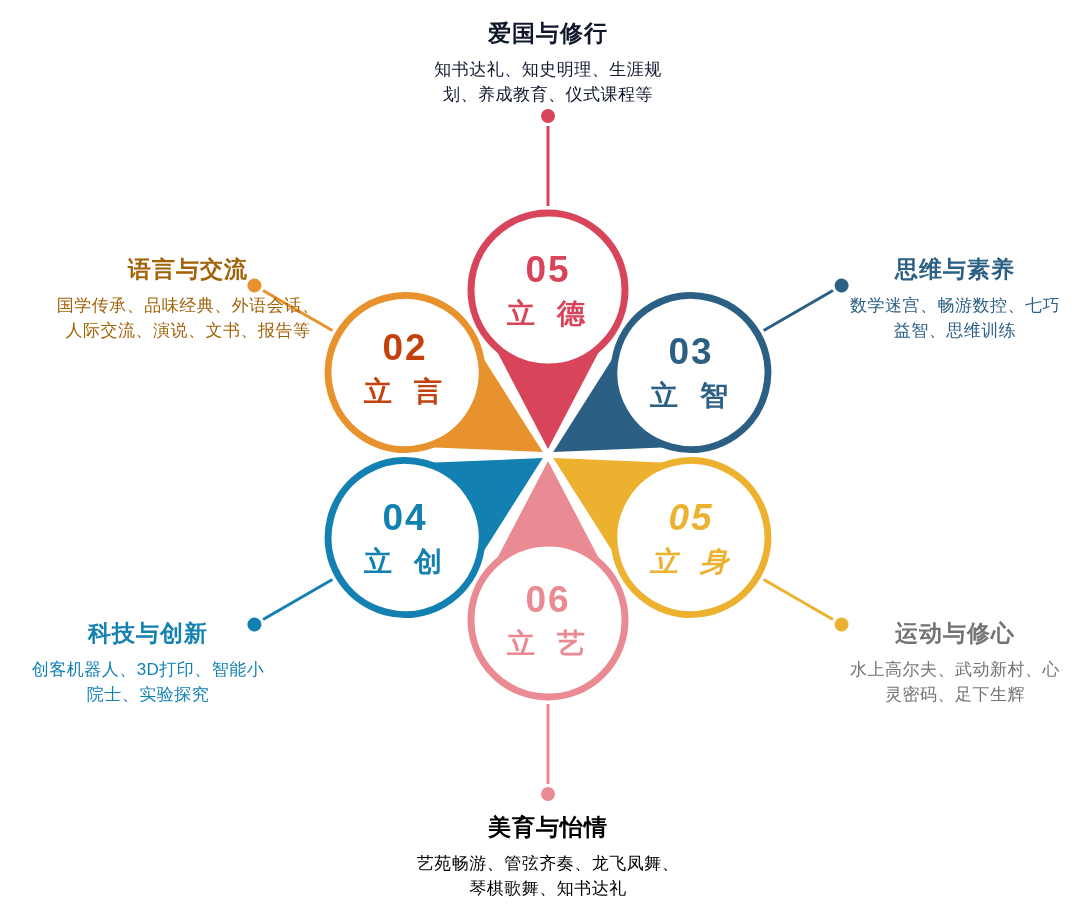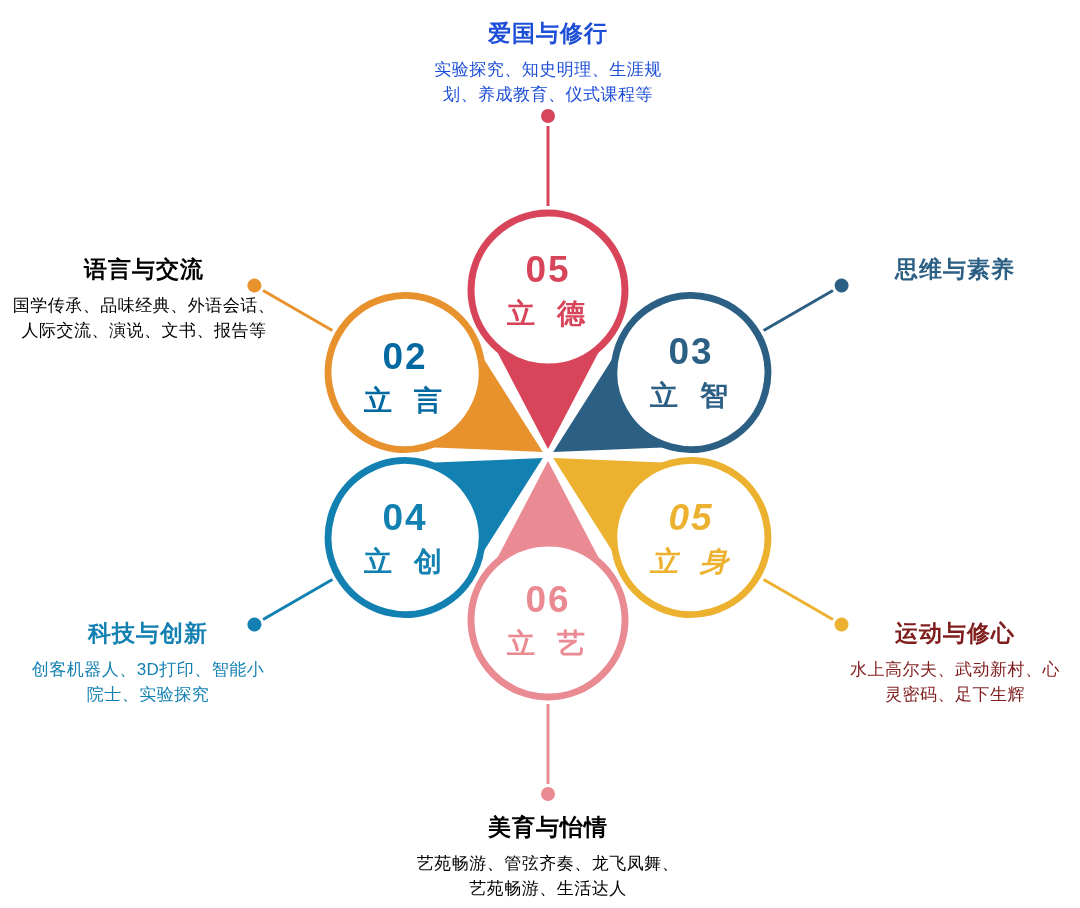--- a/index.html
+++ b/index.html
@@ -94,78 +94,82 @@
       <circle cx="548" cy="116" r="7" fill="#EA8A93"></circle>
       <polygon points="548,449 483.3,325.2 612.7,325.2" fill="#EA8A93"></polygon>
       <circle cx="548" cy="290" r="77" fill="#ffffff" stroke-width="7" stroke="#EA8A93"></circle>
     </g>
   </svg>
 
   <div class="petal-text" style="left: 548px; top: 290px; color: rgb(216, 69, 90);">
     <div class="petal-num">05</div>
     <div class="petal-label">立 德</div>
   </div>
-  <div class="petal-text" style="left: 405px; top: 377px; color: #0369a1;">
+  <div class="petal-text" style="left: 405px; top: 368px; color: #c2410c;">
     <div class="petal-num">02</div>
     <div class="petal-label">立 言</div>
   </div>
   <div class="petal-text" style="left: 691px; top: 372px; color: rgb(44, 95, 132);">
     <div class="petal-num">03</div>
     <div class="petal-label">立 智</div>
   </div>
   <div class="petal-text" style="left: 405px; top: 538px; color: rgb(19, 128, 178);">
     <div class="petal-num">04</div>
     <div class="petal-label">立 创</div>
   </div>
   <div class="petal-text" style="left: 691px; top: 538px; color: rgb(236, 178, 47); font-style: italic;">
     <div class="petal-num">05</div>
     <div class="petal-label">立 身</div>
   </div>
   <div class="petal-text" style="left: 548px; top: 620px; color: rgb(234, 138, 147);">
     <div class="petal-num">06</div>
     <div class="petal-label">立 艺</div>
   </div>
 
-  <div class="callout co-top" style="color: #1d4ed8;">
+  <div class="callout co-top" style="color: #0f172a;">
     <div class="callout-title">爱国与修行</div>
     <div class="callout-desc">
-      <div>实验探究、知史明理、生涯规</div>
+      <div>知书达礼、知史明理、生涯规</div>
       <div>划、养成教育、仪式课程等</div>
     </div>
   </div>
 
-  <div class="callout co-left1" style="color: #000000;">
+  <div class="callout co-left1" style="color: #a16207; margin-left: 44px;">
     <div class="callout-title">语言与交流</div>
     <div class="callout-desc">
       <div>国学传承、品味经典、外语会话、</div>
       <div>人际交流、演说、文书、报告等</div>
     </div>
   </div>
 
   <div class="callout co-right1" style="color: rgb(44, 95, 132);">
     <div class="callout-title">思维与素养</div>
+    <div class="callout-desc">
+      <div>数学迷宫、畅游数控、七巧</div>
+      <div>益智、思维训练</div>
+    </div>
   </div>
 
   <div class="callout co-left2" style="color: rgb(19, 128, 178);">
     <div class="callout-title">科技与创新</div>
     <div class="callout-desc">
       <div>创客机器人、3D打印、智能小</div>
       <div>院士、实验探究</div>
     </div>
   </div>
 
-  <div class="callout co-right2" style="color: #7f1d1d;">
+  <div class="callout co-right2" style="color: #737373;">
     <div class="callout-title">运动与修心</div>
     <div class="callout-desc">
       <div>水上高尔夫、武动新村、心</div>
       <div>灵密码、足下生辉</div>
     </div>
   </div>
 
   <div class="callout co-bottom" style="color: #000000;">
     <div class="callout-title">美育与怡情</div>
     <div class="callout-desc">
       <div>艺苑畅游、管弦齐奏、龙飞凤舞、</div>
-      <div>艺苑畅游、生活达人</div>
+      <div>琴棋歌舞、知书达礼</div>
     </div>
   </div>
 
 </div>
 
 </body></html>

